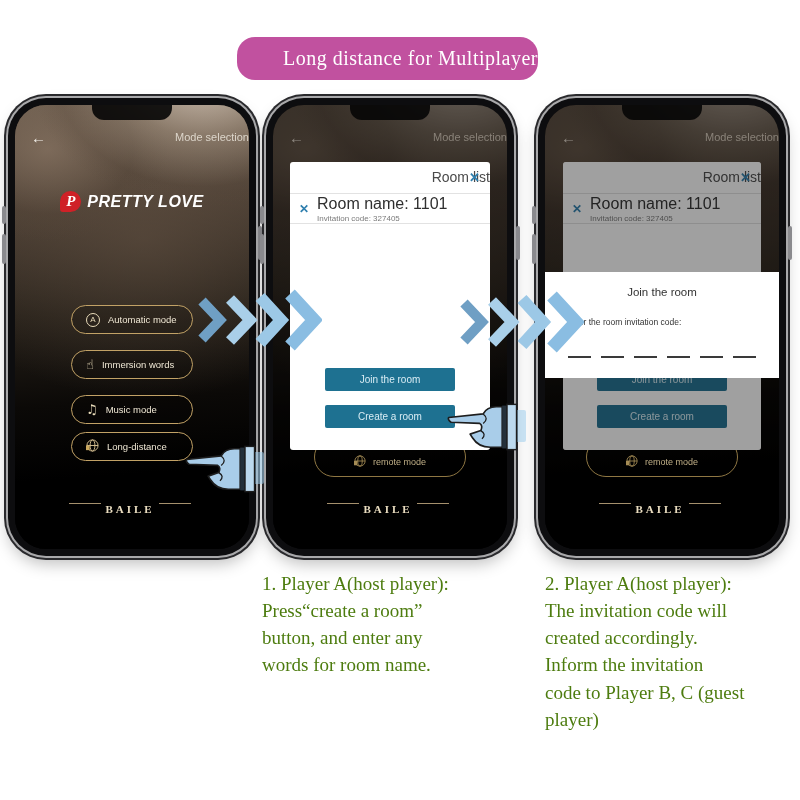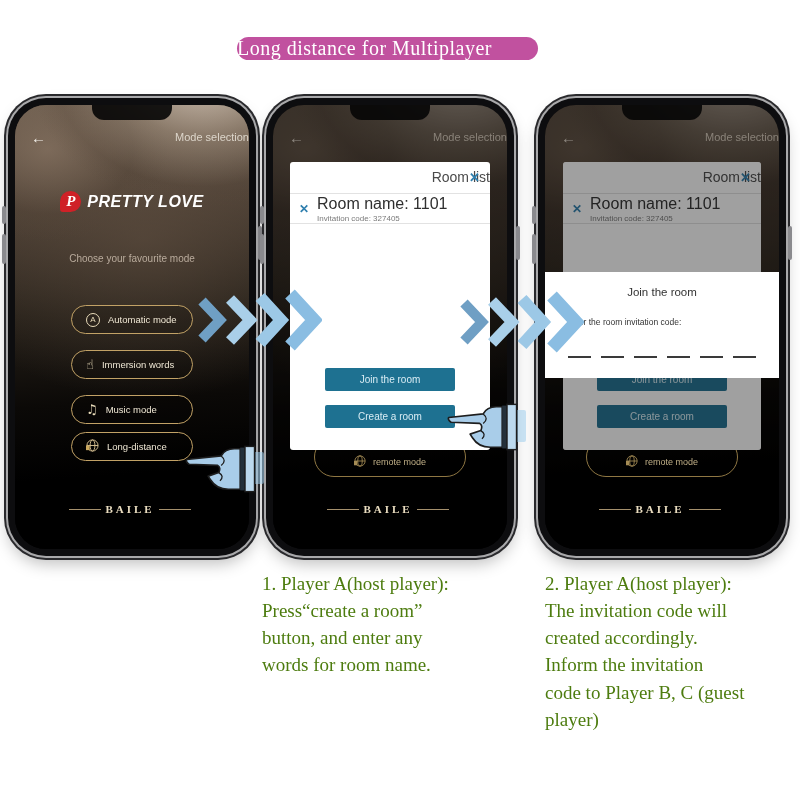--- a/index.html
+++ b/index.html
@@ -1,20 +1,20 @@
 <!DOCTYPE html>
 <html><head>
 <meta charset="utf-8">
 <style>
   * { margin:0; padding:0; box-sizing:border-box; }
   html,body { width:800px; height:800px; background:#ffffff; font-family:"Liberation Sans", sans-serif; position:relative; overflow:hidden; }
 
   
-  .banner { position:absolute; left:237px; top:37px; width:301px; height:23px;
-    background:#c1519f; border-radius:18px; display:flex; align-items:center; justify-content:flex-start; }
+  .banner { position:absolute; left:237px; top:37px; width:301px; height:43px;
+    background:#c1519f; border-radius:18px; display:flex; align-items:center; justify-content:flex-end; }
   .banner span { color:#fff; font-family:"Liberation Serif", serif; font-size:20px; letter-spacing:.5px; }
 
   
   .phone { position:absolute; top:98px; width:248px; height:458px; border-radius:38px;
     background:#0d0d0f;
     box-shadow:0 0 0 2px #a9a9ab, 0 0 0 4px #29292c, 0 8px 16px rgba(0,0,0,.25); }
   .nub { position:absolute; width:4px; border-radius:2px; background:#8a8a8e; }
   .nub.l1 { left:-6px; top:108px; height:18px; }
   .nub.l2 { left:-6px; top:136px; height:30px; }
   .nub.r1 { right:-6px; top:128px; height:34px; }
@@ -45,21 +45,21 @@
   .subtitle { top:148px; left:0; right:0; text-align:center; color:#b9ab9c; font-size:10px; z-index:2; }
 
   .mode-btn { left:50%; transform:translateX(-50%); width:122px; height:29px; border:1px solid #c2a266;
     border-radius:16px; display:flex; align-items:center; justify-content:flex-start; padding-left:14px;
     gap:8px; color:#efe7d4; font-size:9.5px; z-index:2; background:rgba(0,0,0,.15); }
   .mode-btn.m0 { top:200px; } .mode-btn.m1 { top:245px; } .mode-btn.m2 { top:290px; } .mode-btn.m3 { top:327px; }
   .circA { width:14px; height:14px; border:1px solid #e9dcba; border-radius:50%;
     display:flex; align-items:center; justify-content:center; font-size:8px; color:#e9dcba; flex:0 0 auto; }
   .glyph { font-family:"DejaVu Sans", sans-serif; color:#e9dcba; font-size:13px; line-height:1; flex:0 0 auto; }
 
-  .baile { top:398px; left:0; right:4px; display:flex; align-items:center; justify-content:center; gap:4px; z-index:2; }
+  .baile { top:398px; left:0; right:4px; display:flex; align-items:flex-start; justify-content:center; gap:4px; z-index:2; }
   .baile span { color:#ead
 dcac; color:#eaddc0; font-family:"Liberation Serif", serif; font-weight:bold;
     font-size:11px; letter-spacing:3px; }
   .baile i { display:block; width:32px; height:0; border-top:1px solid #a5906d; }
 
   
   .remote-pill { left:50%; transform:translateX(-50%); top:332px; width:152px; height:40px;
     border:1px solid #8f7743; border-radius:20px; z-index:2;
     display:flex; align-items:center; justify-content:center; gap:7px; padding-top:10px;
     color:#bfae86; font-size:9px; }
@@ -113,21 +113,20 @@
     <div class="swirl"></div>
     <div class="notch"></div>
     <div class="appbar">
       <span class="back">←</span>
       <span class="title">Mode selection</span>
     </div>
     <div class="logo">
       <span class="emblem">P</span>
       <span class="brand">PRETTY LOVE</span>
     </div>
-    <div class="subtitle">Choose your favourite mode</div>
 
     <div class="mode-btn m0">
       <span class="circA">A</span>
       <span>Automatic mode</span>
     </div>
     <div class="mode-btn m1">
       <span class="glyph">☝</span>
       <span>Immersion words</span>
     </div>
     <div class="mode-btn m2">

